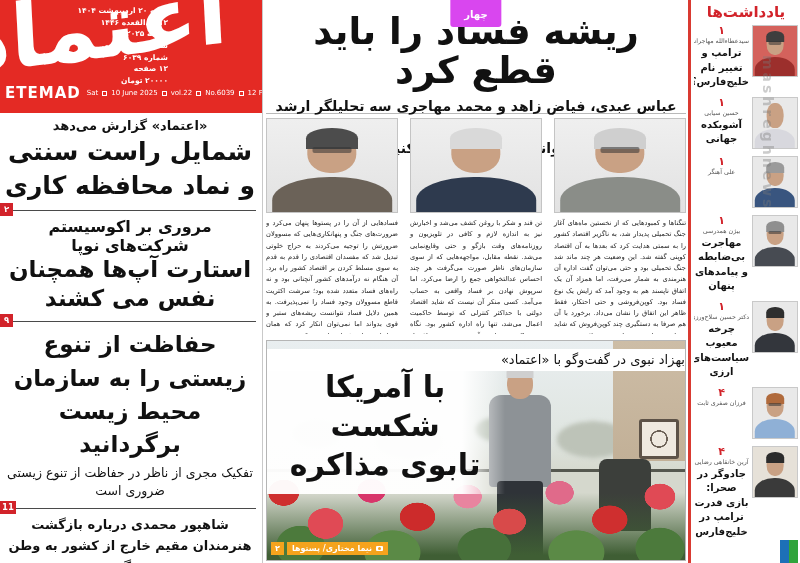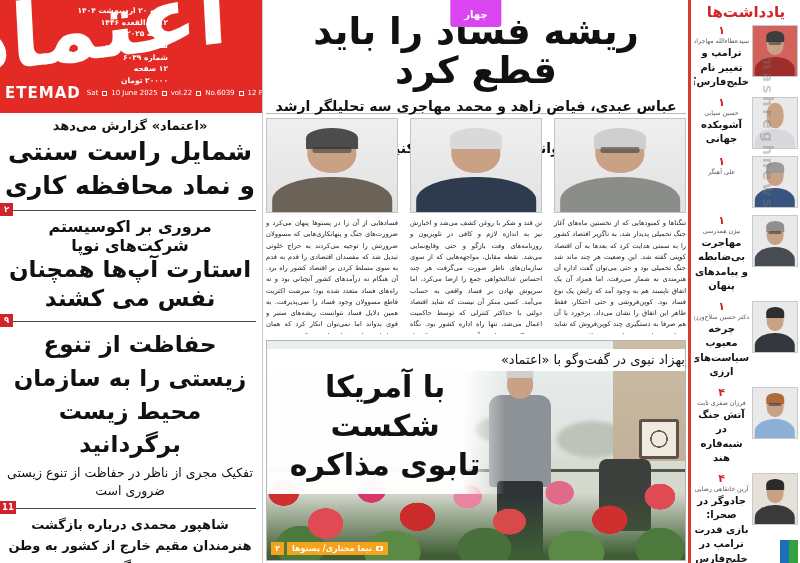--- a/index.html
+++ b/index.html
@@ -372,21 +372,20 @@
       <div class="person">
           <div class="body"></div>
           <div class="head"></div>
           <div class="hair"></div>
           <div class="glasses"></div>
         </div>
     </div>
     <div class="sb-text">
       <div class="sb-num">۴</div>
       <div class="sb-author">فرزان صفری ثابت</div>
-      <div class="sb-title">آتش جنگ در شبه‌قاره هند</div>
     </div>
   </div>
 
   <div class="sb-item">
     <div class="sb-photo p7">
       <div class="person">
           <div class="body"></div>
           <div class="head"></div>
           <div class="hair"></div>
         </div>

